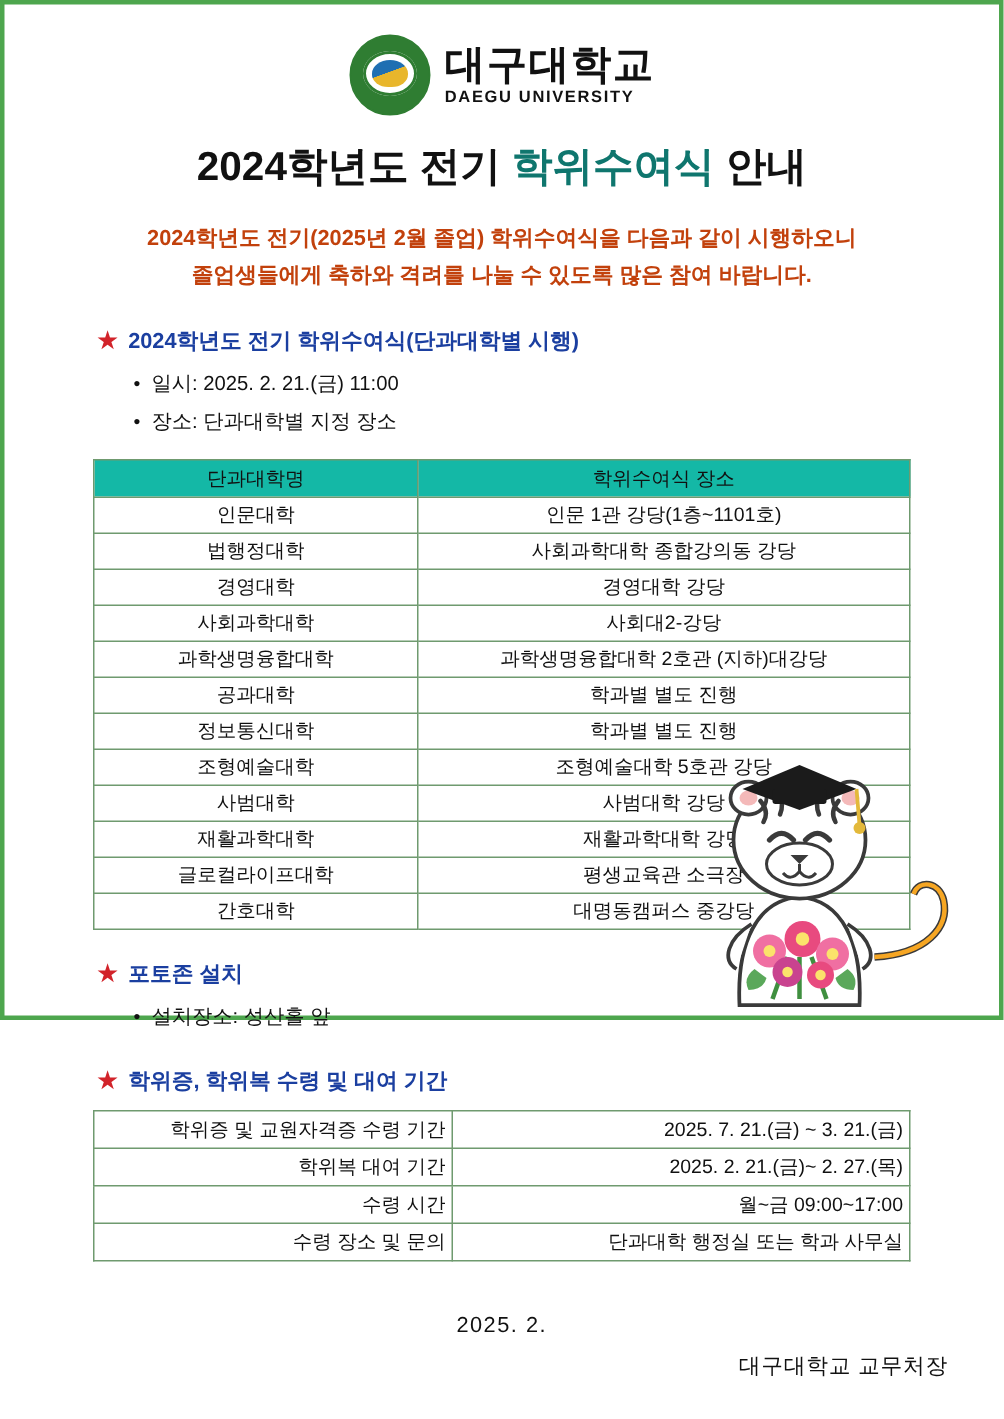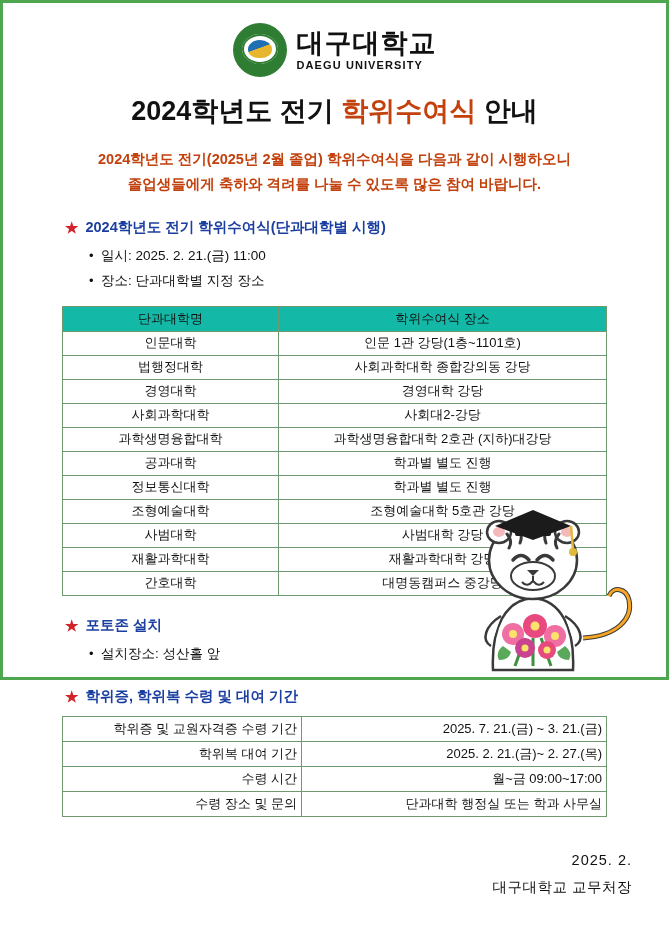--- a/index.html
+++ b/index.html
@@ -87,21 +87,21 @@
   
   .main-title {
     text-align: center;
     font-size: 27px;
     font-weight: bold;
     margin-top: 16px;
     letter-spacing: 0px;
     color: #111111;
   }
   .main-title .accent {
-    color: #c2410c;
+    color: #0f766e;
   }
 
   
   .intro {
     text-align: center;
     font-size: 14.5px;
     font-weight: bold;
     line-height: 1.75;
     margin-top: 18px;
     padding: 0 8px;
@@ -184,21 +184,21 @@
   .info-table .col1 { width: 230px; }
 
   
   .signature {
     text-align: center;
     margin-top: 30px;
     font-size: 14.5px;
     line-height: 1.9;
     color: #111111;
   }
-  .signature .date { letter-spacing: 1px; text-align: right; }
+  .signature .date { letter-spacing: 1px; }
   .signature .org { letter-spacing: 0.5px; text-align: right; }
 
   
   .mascot {
     position: absolute;
     right: 18px;
     bottom: 4px;
     width: 215px;
     height: 185px;
   }
@@ -275,20 +275,24 @@
             <td>조형예술대학</td>
             <td>조형예술대학 5호관 강당</td>
           </tr>
         <tr>
             <td>사범대학</td>
             <td>사범대학 강당</td>
           </tr>
         <tr>
             <td>재활과학대학</td>
             <td>재활과학대학 강당</td>
+          </tr>
+        <tr>
+            <td>글로컬라이프대학</td>
+            <td>평생교육관 소극장</td>
           </tr>
         <tr>
             <td>간호대학</td>
             <td>대명동캠퍼스 중강당</td>
           </tr>
       </tbody>
     </table>
 
     <div class="section-head">
       <span class="star">★</span>

